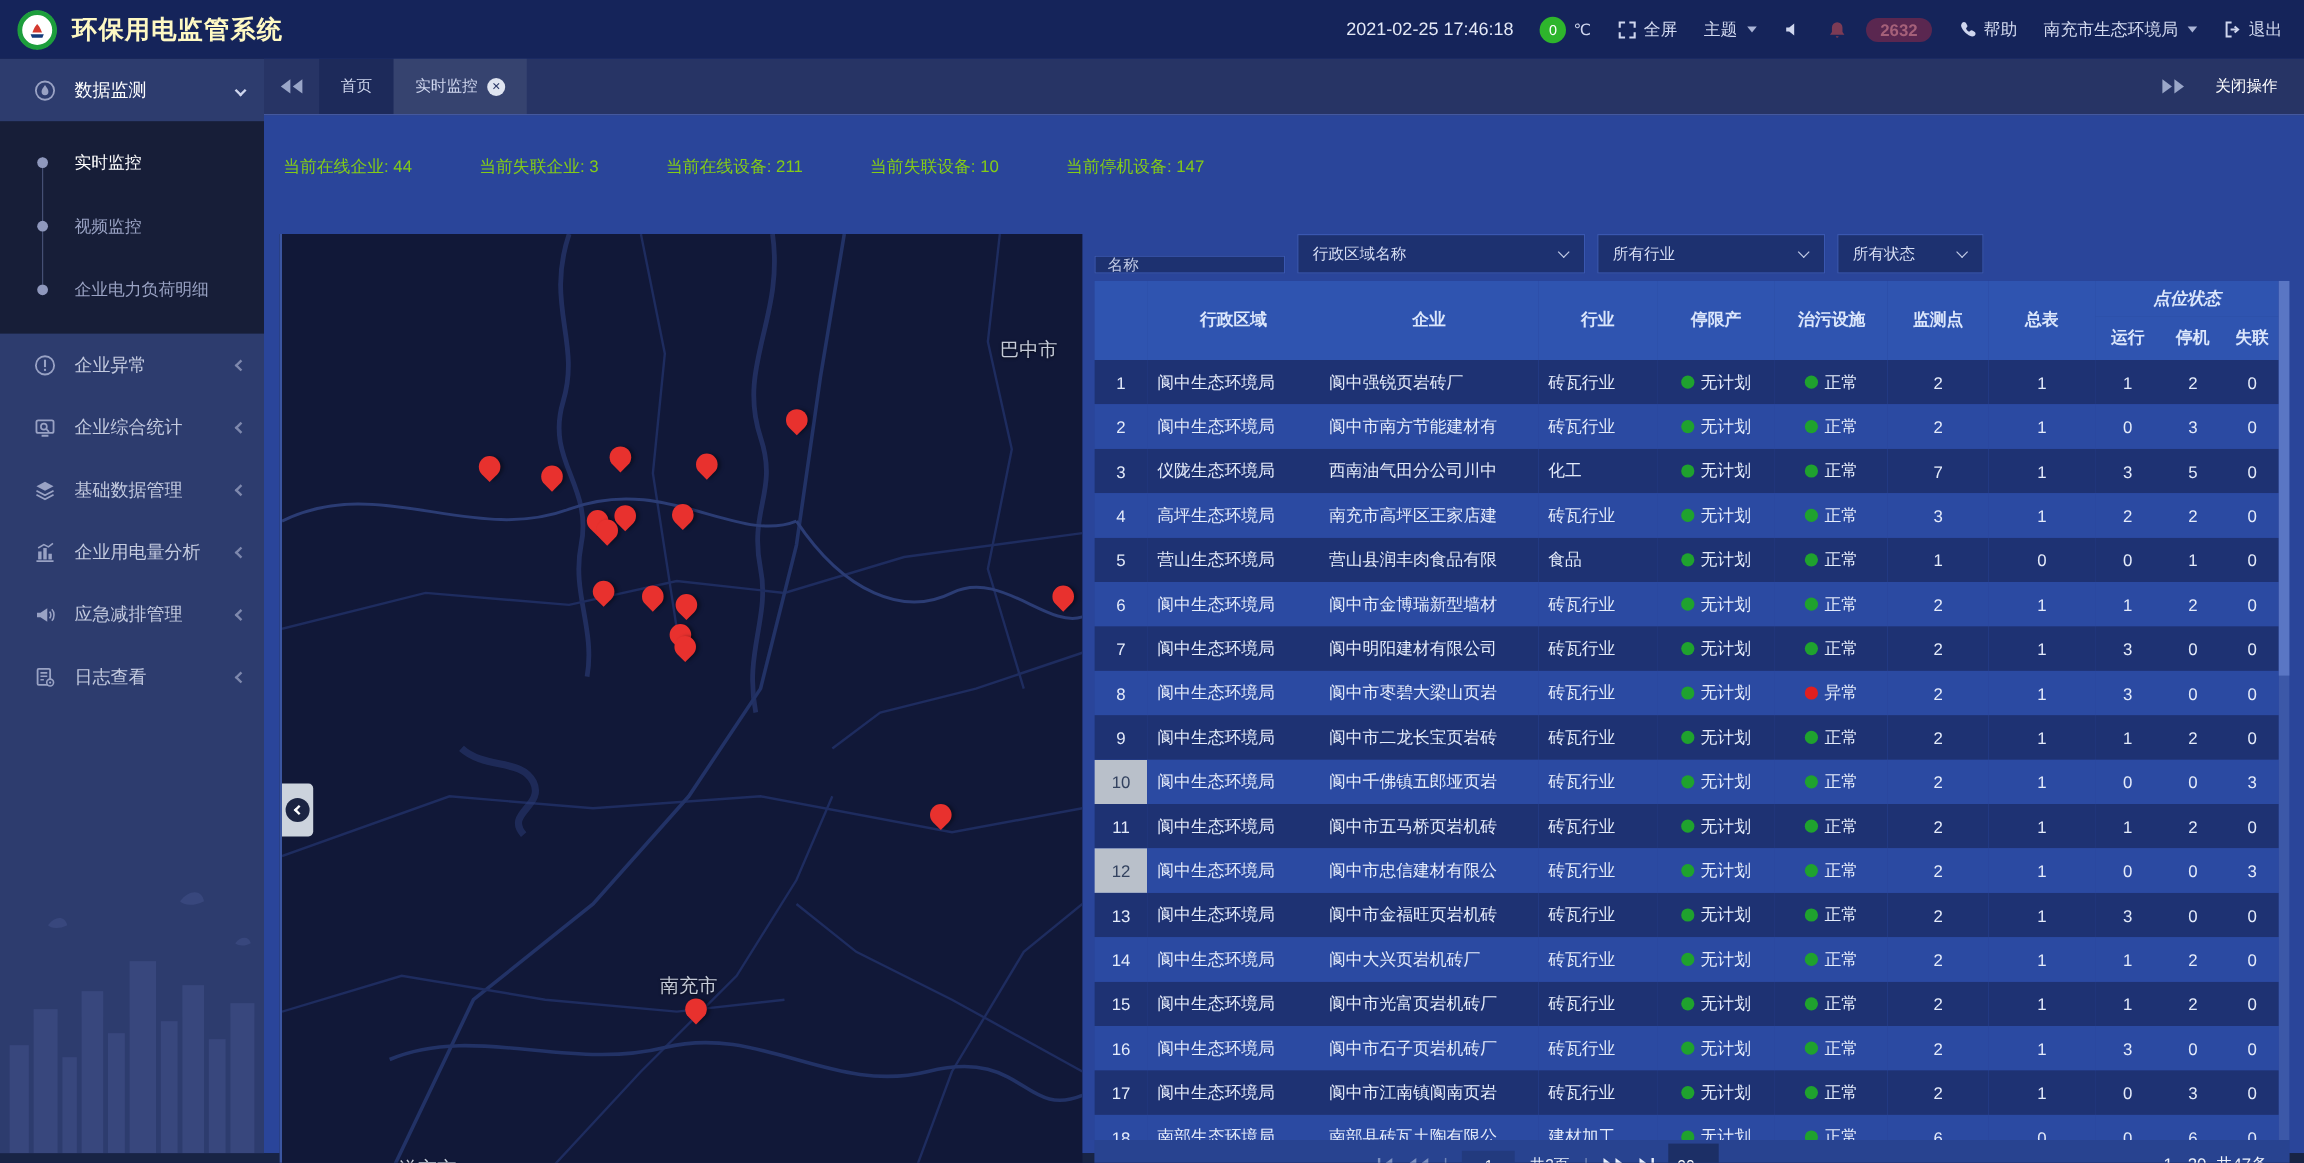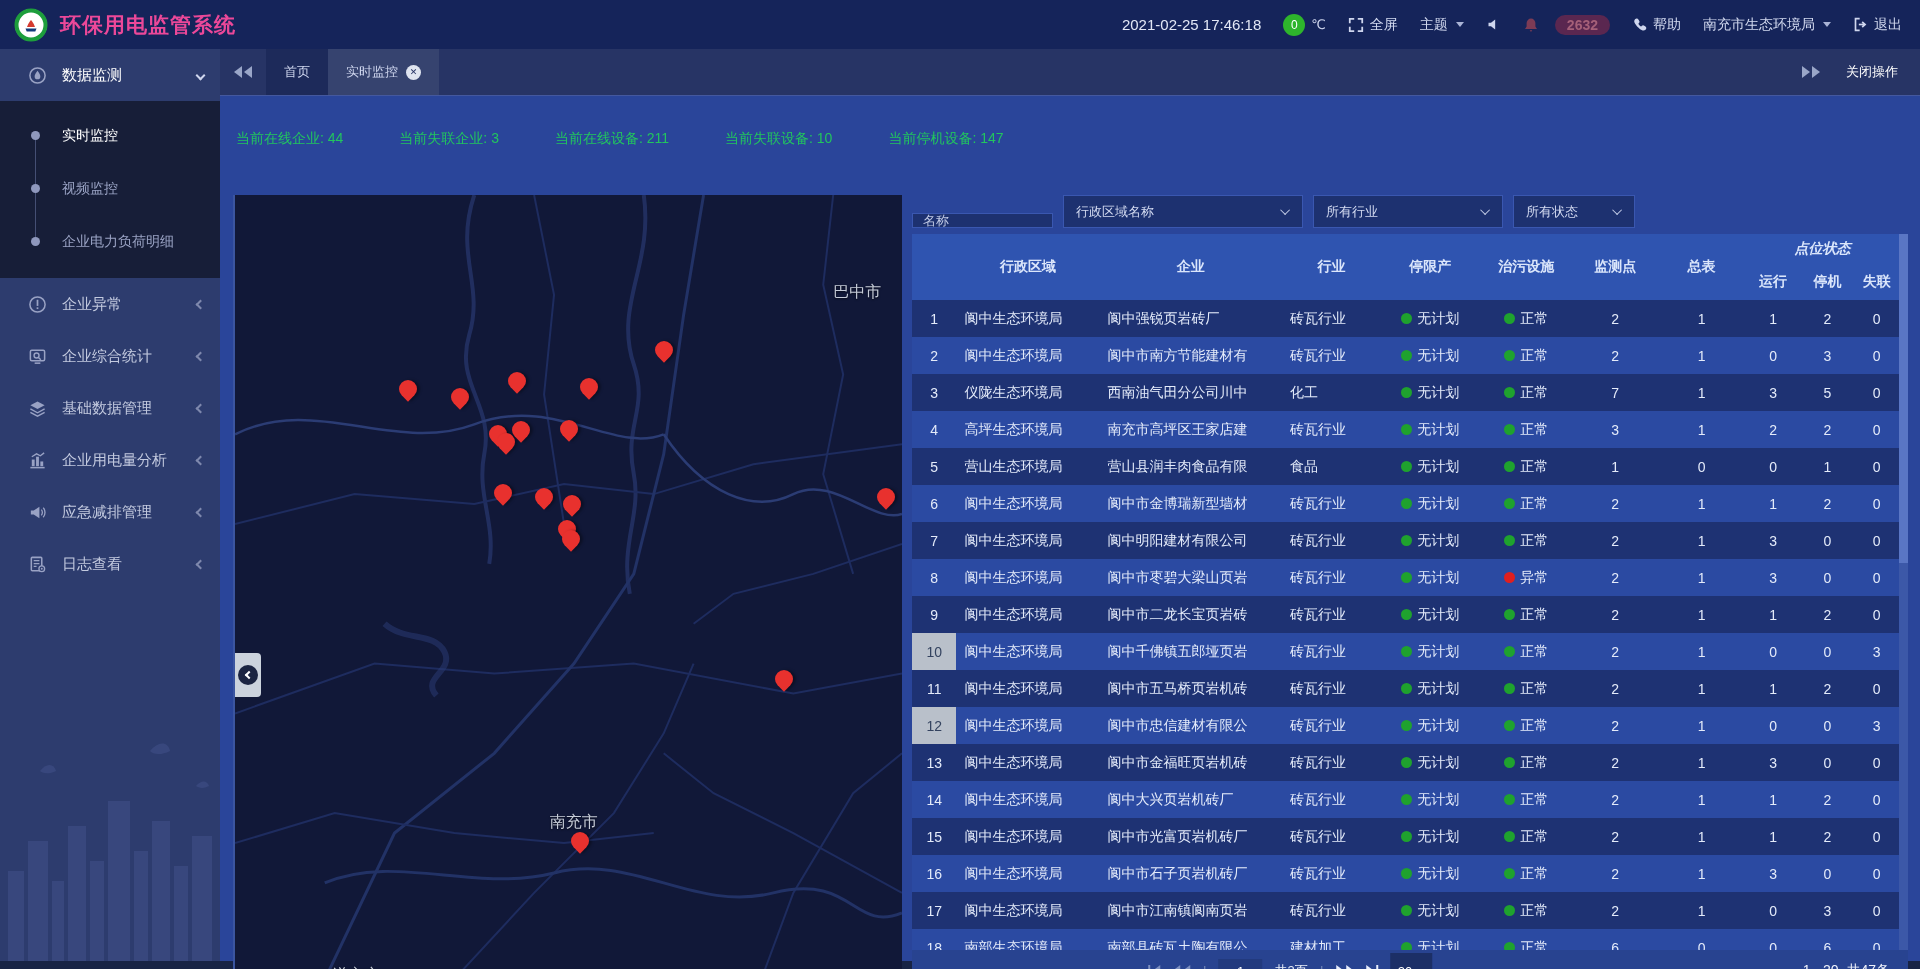--- a/index.html
+++ b/index.html
@@ -4,21 +4,21 @@
 <style>
   * { margin:0; padding:0; box-sizing:border-box; }
   html,body { width:1920px; height:969px; overflow:hidden; background:#16224a;
     font-family:"Liberation Sans","DejaVu Sans",sans-serif; }
   .page { width:1920px; height:969px; display:flex; flex-direction:column; }
 
   
   .topbar { height:49px; background:#15245a; display:flex; align-items:center;
     color:#d3daf0; flex:0 0 auto; padding:0 18px 0 14px; }
   .logo { width:34px; height:34px; margin-right:12px; flex:0 0 auto; }
-  .app-title { font-size:21px; font-weight:bold; color:#ec4899; letter-spacing:1px; }
+  .app-title { font-size:21px; font-weight:bold; color:#fef9c3; letter-spacing:1px; }
   .topbar-right { margin-left:auto; display:flex; align-items:center; gap:22px; font-size:14px; }
   .datetime { font-size:15px; color:#e3e8f6; }
   .temp { display:flex; align-items:center; gap:6px; }
   .temp-badge { width:22px; height:22px; border-radius:50%; background:#2eb52c; color:#fff;
     font-size:12px; display:flex; align-items:center; justify-content:center; }
   .temp-unit { color:#cfd6ee; font-size:13px; }
   .hbtn { display:flex; align-items:center; gap:6px; cursor:pointer; color:#d3daf0; }
   .hbtn svg { display:block; }
   .chev-down { width:0; height:0; border-left:4px solid transparent; border-right:4px solid transparent;
     border-top:5px solid #aab4d6; display:inline-block; margin-left:2px; }
@@ -64,21 +64,21 @@
   .close-ops { font-size:13px; color:#ffffff; cursor:pointer; }
   .dbl-tri { display:flex; }
   .tri-l { width:0; height:0; border-top:6px solid transparent; border-bottom:6px solid transparent;
     border-right:8px solid #9aa6c8; }
   .tri-r { width:0; height:0; border-top:6px solid transparent; border-bottom:6px solid transparent;
     border-left:8px solid #9aa6c8; }
   .dbl-tri .tri-l + .tri-l, .dbl-tri .tri-r + .tri-r { margin-left:2px; }
 
   
   .statsbar { height:38px; display:flex; align-items:center; gap:56px; padding-left:16px;
-    color:#22c55e; font-size:14px; flex:0 0 auto; }
+    color:#84cc16; font-size:14px; flex:0 0 auto; }
 
   
   .workarea { flex:1; display:flex; padding:13px 12px 0 13px; gap:10px; align-items:flex-start; min-height:0; }
 
   
   .map-panel { width:669px; height:808px; background:#111838; position:relative;
     border-left:2px solid #3b55a0; flex:0 0 auto; overflow:hidden; }
   .map-roads { position:absolute; inset:0; }
   .city-label { position:absolute; color:#c6ccd8; font-size:16px; transform:translate(-50%,-50%);
     text-shadow:0 1px 2px rgba(0,0,0,.6); white-space:nowrap; }
@@ -89,21 +89,21 @@
     background:#ccd3dd; border-radius:0 4px 4px 0; display:flex; align-items:center;
     justify-content:center; cursor:pointer; }
   .map-collapse .circ { width:20px; height:20px; border-radius:50%; background:#1b2442;
     display:flex; align-items:center; justify-content:center; }
   .map-collapse .circ span { width:6px; height:6px; border-left:2px solid #fff; border-bottom:2px solid #fff;
     transform:rotate(45deg); margin-left:2px; }
 
   
   .right-panel { flex:1; display:flex; flex-direction:column; min-width:0; }
   .filters { height:33px; display:flex; gap:10px; margin-bottom:6px; flex:0 0 auto; }
-  .f-input { width:141px; background:#1d3170; border:1px solid #3a57b0; color:#cfd6ee;
+  .f-input { width:159px; background:#1d3170; border:1px solid #3a57b0; color:#cfd6ee;
     font-size:13px; padding:0 10px; outline:none; font-family:inherit;margin-top:18px; }
   .f-input::placeholder { color:#c2cbe6; opacity:1; }
   .f-select { background:#1d3170; border:1px solid #3a57b0; color:#d5dcf2; font-size:13px;
     display:flex; align-items:center; justify-content:space-between; padding:0 12px; cursor:pointer; }
   .f-select .sel-chev { width:7px; height:7px; border-left:1.5px solid #c2cbe6;
     border-bottom:1.5px solid #c2cbe6; transform:rotate(-45deg) translateY(-2px); }
   .f-region { width:240px; } .f-industry { width:190px; } .f-status { width:122px; }
 
   .table-viewport { height:716px; overflow:hidden; position:relative; flex:0 0 auto; }
   table { width:calc(100% - 9px); border-collapse:collapse; table-layout:fixed; }

